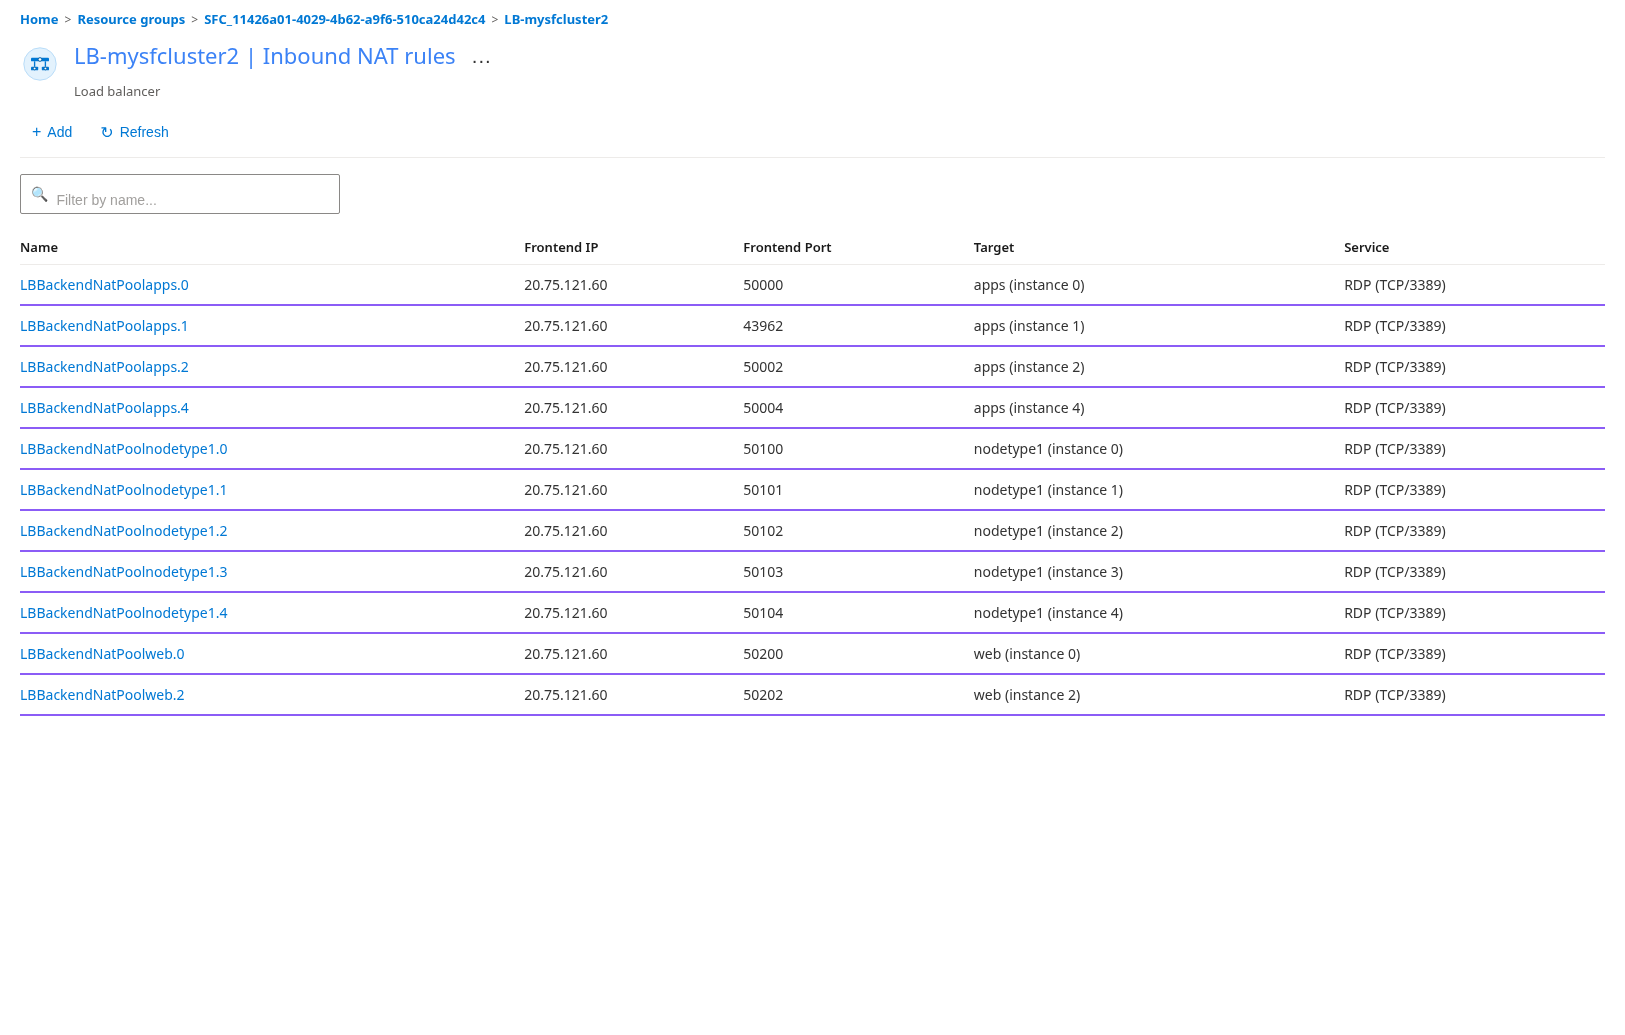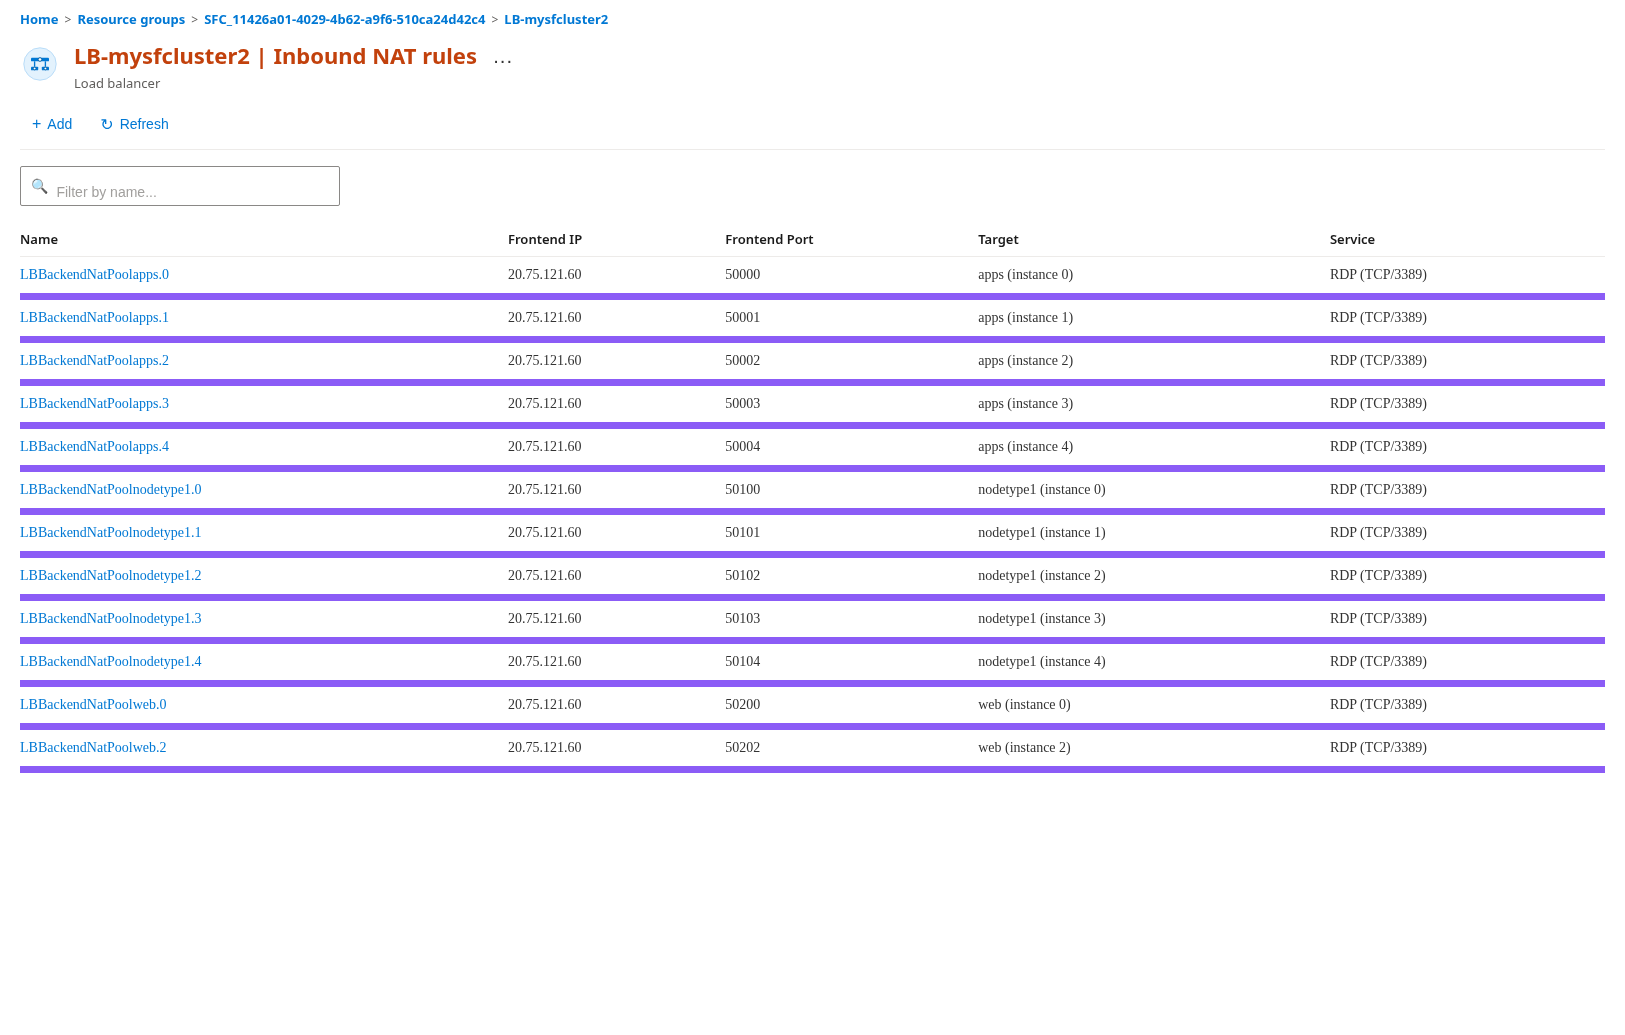--- a/index.html
+++ b/index.html
@@ -44,38 +44,38 @@
       flex-shrink: 0;
       margin-top: 2px;
     }
     .lb-icon {
       width: 36px;
       height: 36px;
     }
     .title-block {}
     .page-title {
       font-size: 22px;
-      font-weight: 700;
-      color: #c2410c;
+      font-weight: 400;
+      color: #3b82f6;
       line-height: 1.2;
     }
     .more-btn {
       font-size: 20px;
       color: #333;
       cursor: pointer;
       vertical-align: middle;
       margin-left: 8px;
       background: none;
       border: none;
       padding: 0 4px;
     }
     .subtitle {
       font-size: 13px;
       color: #605e5c;
-      margin-top: 2px;
+      margin-top: 10px;
     }
 
     .toolbar {
       display: flex;
       align-items: center;
       gap: 4px;
       padding: 8px 20px 10px 20px;
     }
     .toolbar-btn {
       display: flex;
@@ -132,22 +132,21 @@
     }
     thead tr th {
       text-align: left;
       font-weight: 600;
       font-size: 13px;
       color: #1a1a1a;
       padding: 8px 12px 8px 0;
       border-bottom: 1px solid #edebe9;
     }
     tbody tr {
-      border-bottom: 7px solid #8b5cf6;
-      font-family: Liberation Serif, serif;
+      border-bottom: 2px solid #8b5cf6;
     }
     tbody tr td {
       padding: 10px 12px 10px 0;
       font-size: 14px;
       color: #333;
       vertical-align: middle;
     }
     tbody tr td:first-child {
       color: #0078d4;
       cursor: pointer;
@@ -223,36 +222,29 @@
     <tr>
           <td>LBBackendNatPoolapps.0</td>
           <td>20.75.121.60</td>
           <td>50000</td>
           <td>apps (instance 0)</td>
           <td>RDP (TCP/3389)</td>
         </tr>
         <tr>
           <td>LBBackendNatPoolapps.1</td>
           <td>20.75.121.60</td>
-          <td>50001</td>
+          <td>43962</td>
           <td>apps (instance 1)</td>
           <td>RDP (TCP/3389)</td>
         </tr>
         <tr>
           <td>LBBackendNatPoolapps.2</td>
           <td>20.75.121.60</td>
           <td>50002</td>
           <td>apps (instance 2)</td>
-          <td>RDP (TCP/3389)</td>
-        </tr>
-        <tr>
-          <td>LBBackendNatPoolapps.3</td>
-          <td>20.75.121.60</td>
-          <td>50003</td>
-          <td>apps (instance 3)</td>
           <td>RDP (TCP/3389)</td>
         </tr>
         <tr>
           <td>LBBackendNatPoolapps.4</td>
           <td>20.75.121.60</td>
           <td>50004</td>
           <td>apps (instance 4)</td>
           <td>RDP (TCP/3389)</td>
         </tr>
         <tr>

